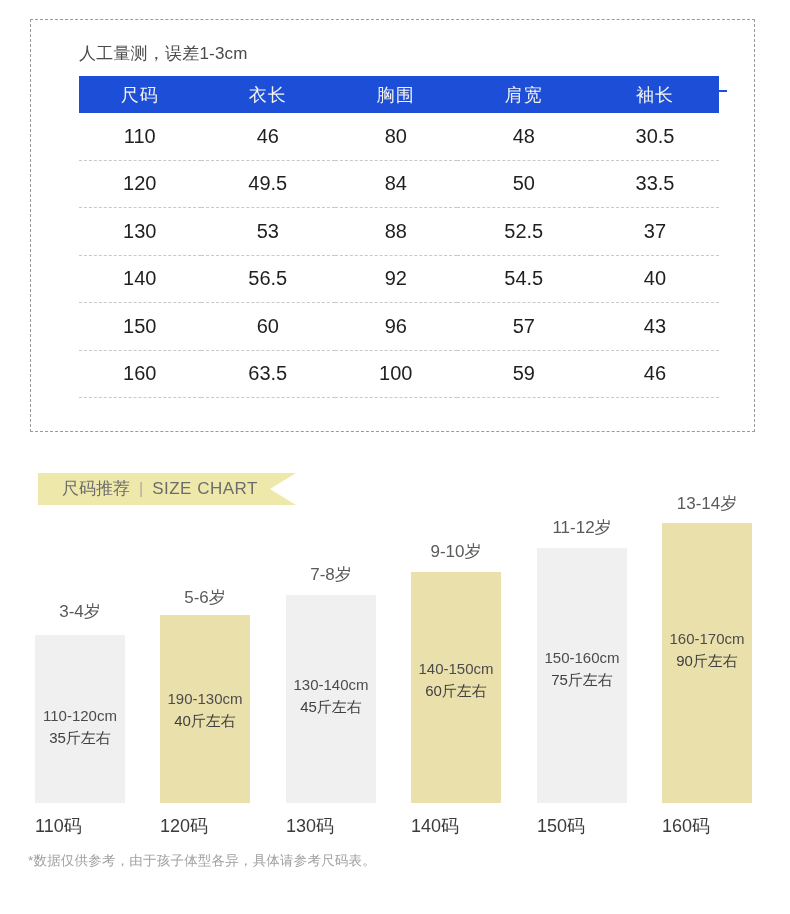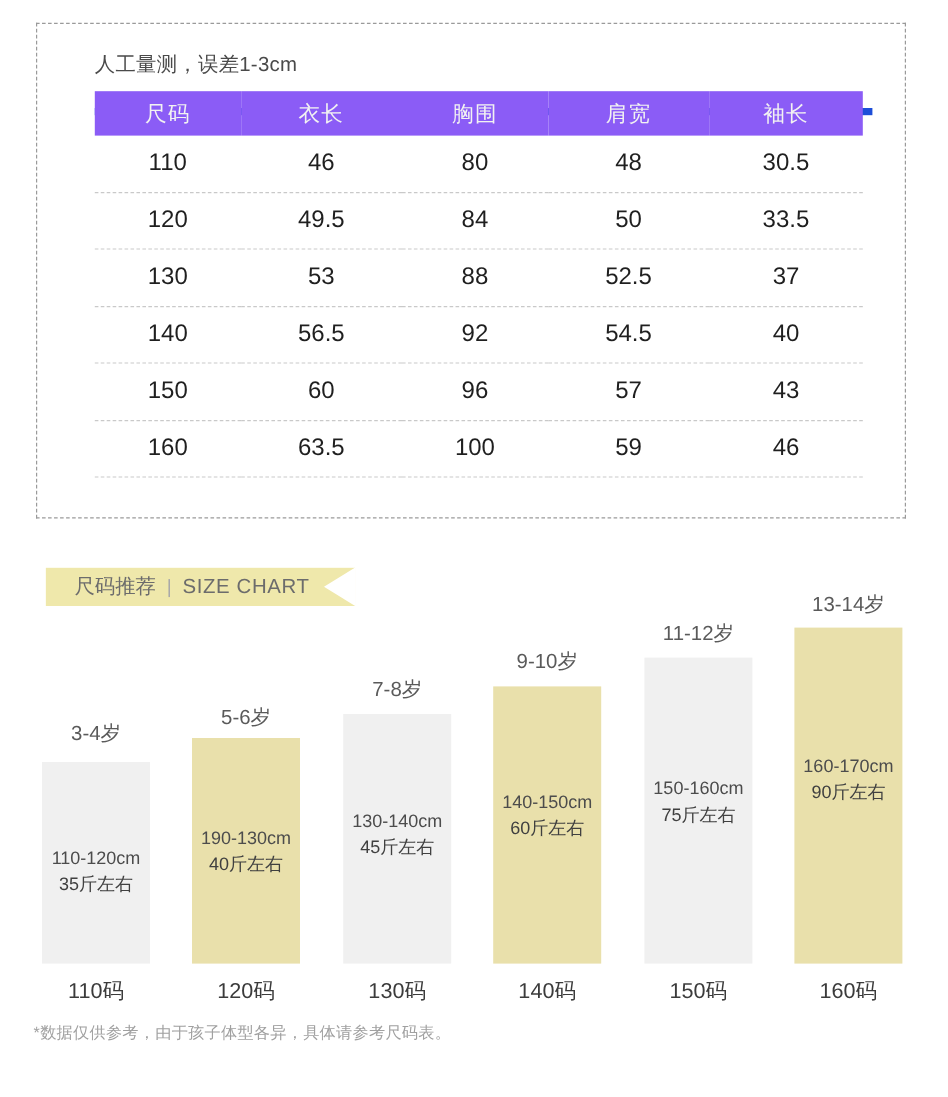--- a/index.html
+++ b/index.html
@@ -29,34 +29,34 @@
 
   #measure-note {
     position: absolute;
     left: 48px;
     top: 22px;
     width: 648px;
     font-size: 17px;
     color: #4a4a4a;
     letter-spacing: .2px;
     padding-bottom: 25px;
-    border-bottom: 6px solid #1d4ed8;
+    border-bottom: 2px solid #1d4ed8;
     white-space: nowrap;
   }
 
   #size-table {
     position: absolute;
     left: 48px;
     top: 56px;
     width: 640px;
     border-collapse: collapse;
     table-layout: fixed;
   }
   #size-table th {
-    background: #8b5cf6;
+    background: #1d4ed8;
     color: #f2f2f2;
     font-size: 18px;
     font-weight: normal;
     height: 35px;
     text-align: center;
     letter-spacing: 1px;
   }
   #size-table td {
     height: 44.5px;
     text-align: center;
@@ -154,21 +154,20 @@
   .bar-weight {
     font-size: 15px;
     color: #404040;
     line-height: 22px;
     white-space: nowrap;
   }
   .bar-size {
     position: absolute;
     left: 0;
     width: 90px;
-    text-align: center;
     top: 814px;
     font-size: 18px;
     color: #3b3b3b;
     white-space: nowrap;
   }
 
   #chart-footnote {
     position: absolute;
     left: 28px;
     top: 852px;

